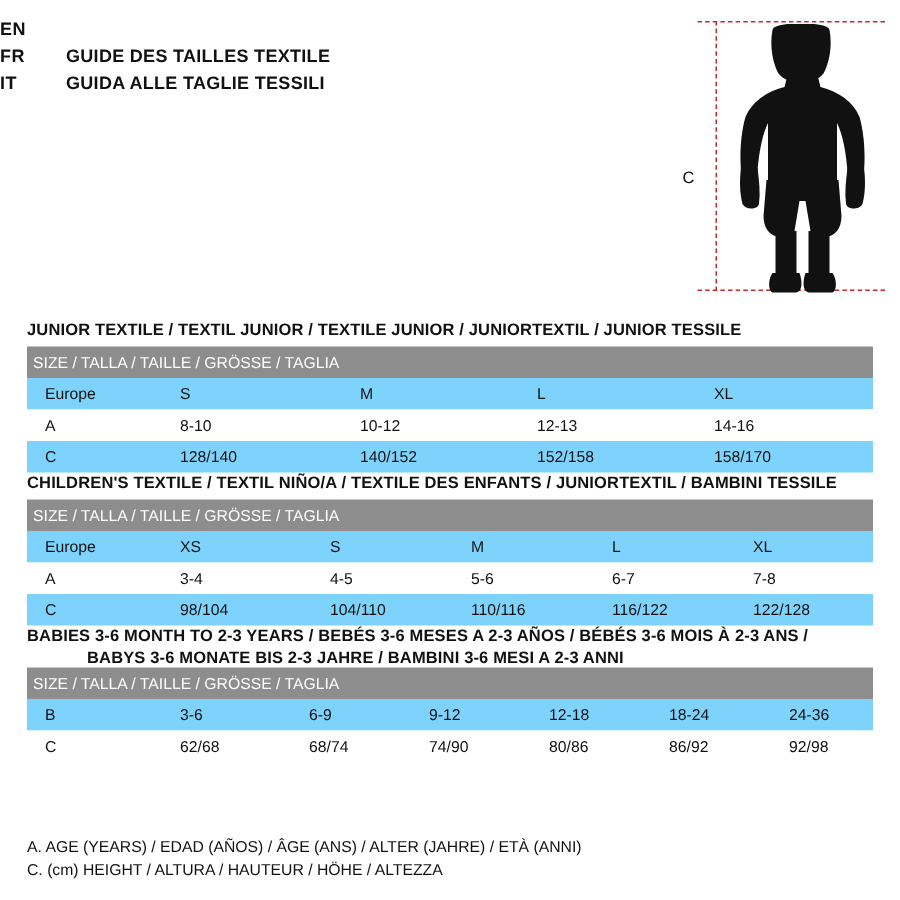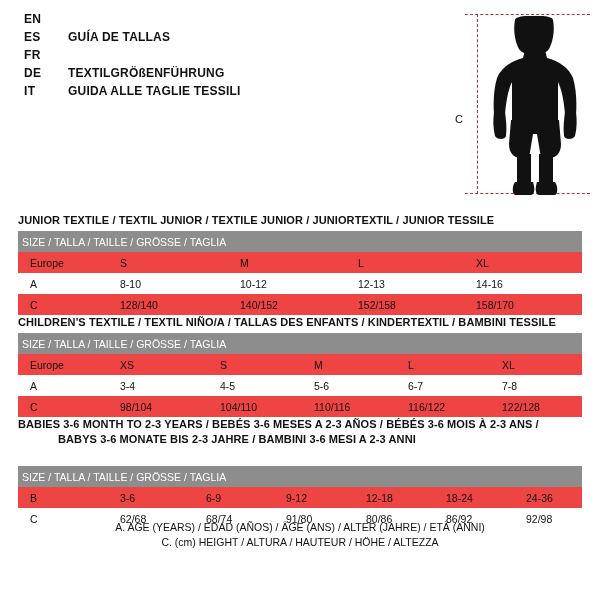--- a/index.html
+++ b/index.html
@@ -17,21 +17,21 @@
   .page {
     position: relative;
     width: 600px;
     height: 600px;
     box-sizing: border-box;
   }
 
   
   .header {
     position: absolute;
-    left: 24px;
+    left: 0;
     top: 12px;
     width: 430px;
   }
   .lang-row {
     display: flex;
     align-items: baseline;
     height: 18px;
   }
   .lang-code {
     width: 44px;
@@ -112,21 +112,21 @@
     height: 15px;
   }
   tr.hdr td {
     background: #8d8d8d;
     color: #ffffff;
     font-size: 10.5px;
     font-weight: normal;
     padding-left: 4px;
   }
   tr.band td {
-    background: #ef4444;
+    background: #7dd3fc;
   }
   tr.white td {
     background: #ffffff;
   }
   td.lbl {
     padding-left: 4px;
   }
 
   .block {
     position: absolute;
@@ -136,49 +136,41 @@
   #junior-block { top: 214px; }
   #children-block { top: 316px; }
   #babies-block { top: 418px; }
   .block .section-title { margin-bottom: 5px; }
   .babies-title-2 { margin-top: -2px; }
 
   
   .legend {
     position: absolute;
     left: 18px;
-    top: 520px;
+    top: 558px;
     width: 564px;
-    text-align: center;
   }
   .legend-line {
     font-size: 10.5px;
     color: #111;
     line-height: 15px;
   }
 </style>
 </head>
 <body>
 
 <div class="page">
 
   <div class="header">
     <div class="lang-row">
       <span class="lang-code">EN</span>
     </div>
     <div class="lang-row">
-      <span class="lang-code">ES</span>
-      <span class="lang-title">GUÍA DE TALLAS</span>
-    </div>
-    <div class="lang-row">
       <span class="lang-code">FR</span>
-    </div>
-    <div class="lang-row">
-      <span class="lang-code">DE</span>
-      <span class="lang-title">TEXTILGRÖßENFÜHRUNG</span>
+      <span class="lang-title">GUIDE DES TAILLES TEXTILE</span>
     </div>
     <div class="lang-row">
       <span class="lang-code">IT</span>
       <span class="lang-title">GUIDA ALLE TAGLIE TESSILI</span>
     </div>
   </div>
 
   <div class="figure-area">
     <div class="dashed-top"></div>
     <div class="dashed-bottom"></div>
@@ -238,21 +230,21 @@
           <td>128/140</td>
           <td>140/152</td>
           <td>152/158</td>
           <td>158/170</td>
         </tr>
       </tbody>
     </table>
   </div>
 
   <div class="block" id="children-block">
-    <div class="section-title">CHILDREN'S TEXTILE / TEXTIL NIÑO/A / TALLAS DES ENFANTS / KINDERTEXTIL / BAMBINI TESSILE</div>
+    <div class="section-title">CHILDREN'S TEXTILE / TEXTIL NIÑO/A / TEXTILE DES ENFANTS / JUNIORTEXTIL / BAMBINI TESSILE</div>
     <table class="size-table">
       <colgroup>
         <col style="width:90px">
           <col style="width:100px">
           <col style="width:94px">
           <col style="width:94px">
           <col style="width:94px">
           <col style="width:92px">
       </colgroup>
       <tbody>
@@ -282,21 +274,21 @@
           <td>110/116</td>
           <td>116/122</td>
           <td>122/128</td>
         </tr>
       </tbody>
     </table>
   </div>
 
   <div class="block" id="babies-block">
     <div class="section-title small">BABIES 3-6 MONTH TO 2-3 YEARS / BEBÉS 3-6 MESES A 2-3 AÑOS / BÉBÉS 3-6 MOIS À 2-3 ANS /</div>
-    <div class="section-title small babies-title-2" style="margin-bottom:21px;padding-left:40px;">BABYS 3-6 MONATE BIS 2-3 JAHRE / BAMBINI 3-6 MESI A 2-3 ANNI</div>
+    <div class="section-title small babies-title-2" style="margin-bottom:0;padding-left:40px;">BABYS 3-6 MONATE BIS 2-3 JAHRE / BAMBINI 3-6 MESI A 2-3 ANNI</div>
     <table class="size-table">
       <colgroup>
         <col style="width:90px">
           <col style="width:86px">
           <col style="width:80px">
           <col style="width:80px">
           <col style="width:80px">
           <col style="width:80px">
           <col style="width:68px">
       </colgroup>
@@ -310,21 +302,21 @@
           <td>6-9</td>
           <td>9-12</td>
           <td>12-18</td>
           <td>18-24</td>
           <td>24-36</td>
         </tr>
         <tr class="white">
           <td class="lbl">C</td>
           <td>62/68</td>
           <td>68/74</td>
-          <td>91/80</td>
+          <td>74/90</td>
           <td>80/86</td>
           <td>86/92</td>
           <td>92/98</td>
         </tr>
       </tbody>
     </table>
   </div>
 
   <div class="legend">
     <div class="legend-line">A. AGE (YEARS) / EDAD (AÑOS) / ÂGE (ANS) / ALTER (JAHRE) / ETÀ (ANNI)</div>

